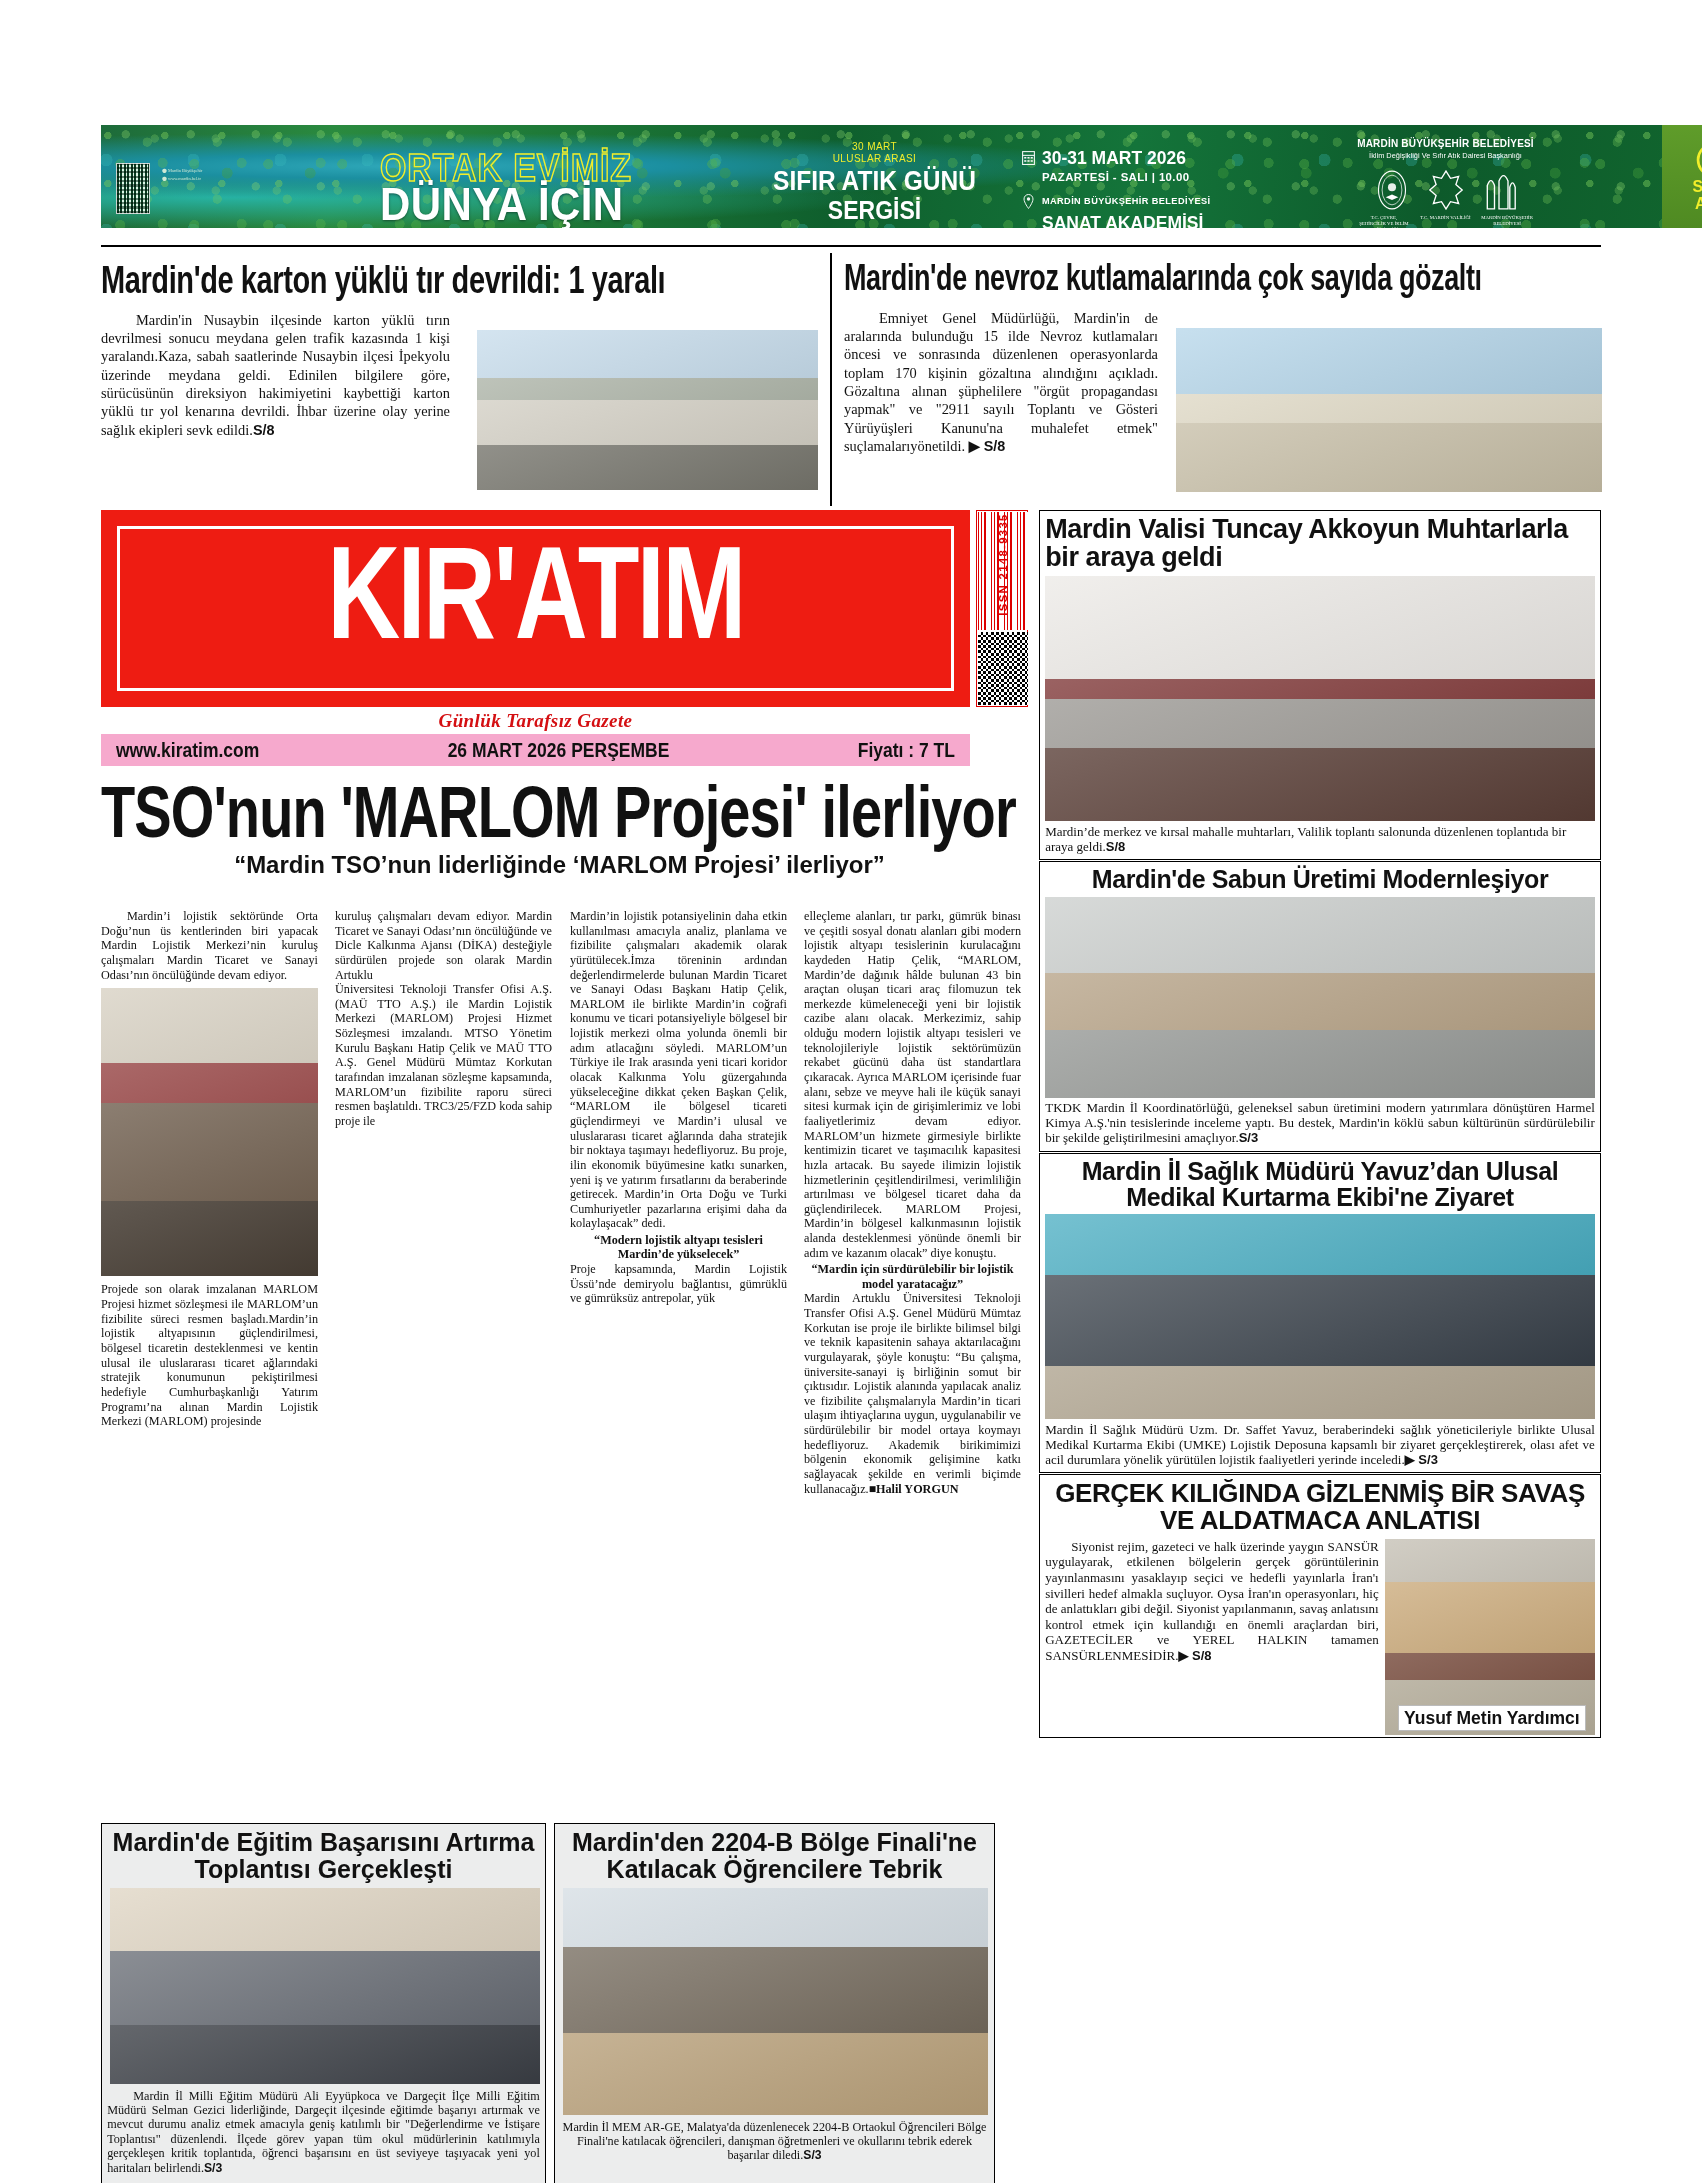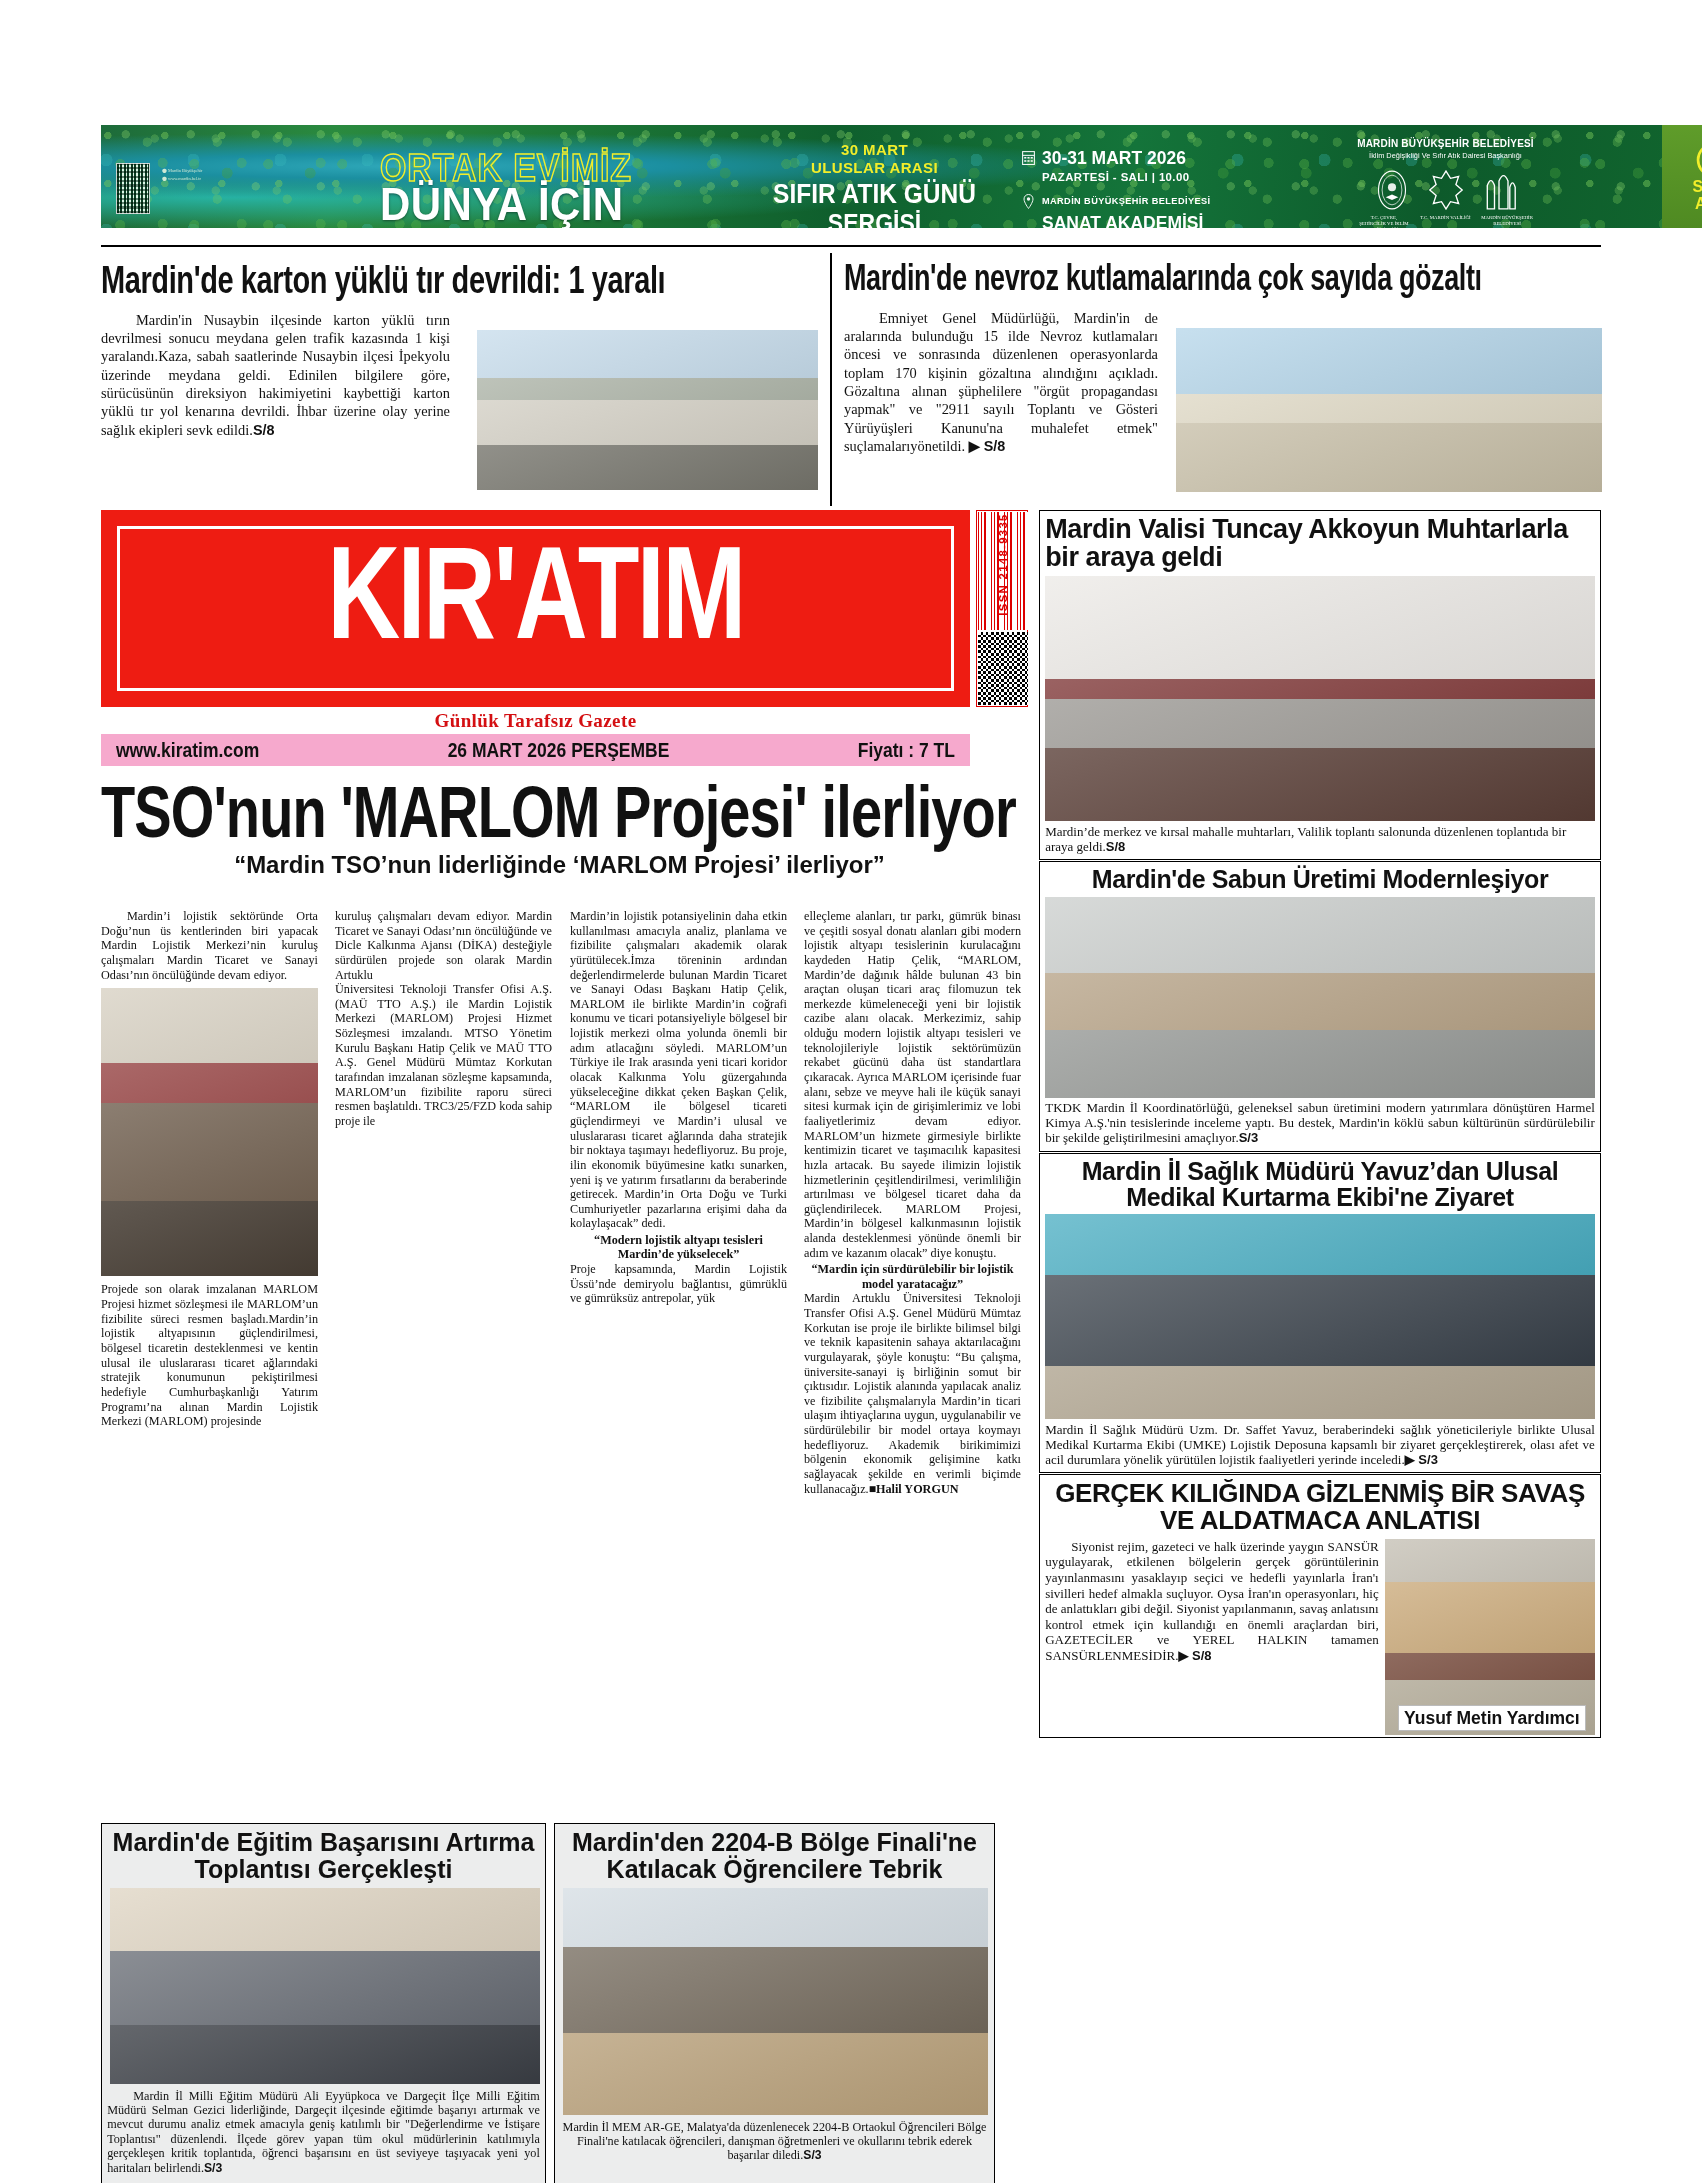--- a/index.html
+++ b/index.html
@@ -52,21 +52,21 @@
     transform:scaleY(1.15);transform-origin:left top;
   }
   .dunya{
     position:absolute;left:279px;top:52px;
     font-size:42px;font-weight:700;letter-spacing:0.4px;color:#fff;
     font-family:"Liberation Sans Narrow","Liberation Sans",sans-serif;
     transform:scaleY(1.12);transform-origin:left top;
     text-shadow:0 1.3px 2.6px rgba(0,0,0,.45);
   }
   .ev-right{position:absolute;left:651px;top:15.7px;width:245px;text-align:center;}
-  .ev-right .l1{color:#f2ee2a;font-size:15px;font-weight:700;letter-spacing:0.4px;line-height:1.25;
+  .ev-right .l1{color:#f2ee2a;font-size:10px;font-weight:400;letter-spacing:0.4px;line-height:1.25;
     font-family:"Liberation Sans Narrow","Liberation Sans",sans-serif;}
   .ev-right .l2{color:#fff;font-size:24.5px;font-weight:700;letter-spacing:0;line-height:1.02;margin-top:2.6px;
     font-family:"Liberation Sans Narrow","Liberation Sans",sans-serif;transform:scaleY(1.12);}
   .ev-right .l3{color:#fff;font-size:23px;font-weight:700;line-height:1.02;margin-top:6.1px;
     font-family:"Liberation Sans Narrow","Liberation Sans",sans-serif;transform:scaleY(1.12);}
   .ev-meta{position:absolute;left:921px;top:22px;width:306px;color:#fff;}
   .ev-meta .row{display:flex;align-items:center;gap:7px;margin-bottom:2.6px;}
   .ev-meta .ico{width:13px;height:15px;flex:0 0 13px;opacity:.95;}
   .ev-meta .dt{font-size:17.5px;font-weight:700;letter-spacing:0;
     font-family:"Liberation Sans Narrow","Liberation Sans",sans-serif;transform:scaleY(1.1);}
@@ -121,21 +121,21 @@
   .masthead{position:absolute;left:101px;top:510px;width:869px;height:197px;
     background:#ee1c12;box-shadow:inset 0 0 0 3.5px #ee1c12;}
   .masthead .inner{position:absolute;left:15.7px;top:15.7px;right:15.7px;bottom:15.7px;border:3.9px solid #fff;}
   .masthead .word{
     position:absolute;left:0;right:0;top:17.5px;text-align:center;color:#fff;
     font-family:"Liberation Sans Narrow","Liberation Sans",sans-serif;
     font-weight:700;font-size:101px;line-height:1;letter-spacing:-2.6px;
     transform:scaleY(1.3);transform-origin:center top;
   }
   .slogan{position:absolute;left:101px;top:710px;width:869px;text-align:center;
-    color:#d40f12;font-family:"Liberation Serif",serif;font-weight:700;
+    color:#d40f12;font-family:"Liberation Serif",serif;font-style:italic;font-weight:700;
     font-size:19px;letter-spacing:0.4px;}
   .infobar{position:absolute;left:101px;top:734px;width:869px;height:32px;background:#f6a9cd;
     display:flex;align-items:center;justify-content:space-between;padding:0 15px;box-sizing:border-box;}
   .infobar span{font-family:"Liberation Sans Narrow","Liberation Sans",sans-serif;font-weight:700;
     font-size:17.5px;transform:scaleY(1.12);}
 
   .issnbox{position:absolute;left:976px;top:510px;width:52px;height:197px;border:1.3px solid #d00;box-sizing:border-box;}
   .issnbars{position:absolute;left:1.3px;top:1.3px;width:50px;height:118px;
     background:repeating-linear-gradient(90deg,#d00 0 1.3px,#fff 1.3px 3.1px, #d00 3.1px 3.9px, #fff 3.9px 6.5px);}
   .issntext{position:absolute;left:0;top:3.5px;width:197px;height:52px;

